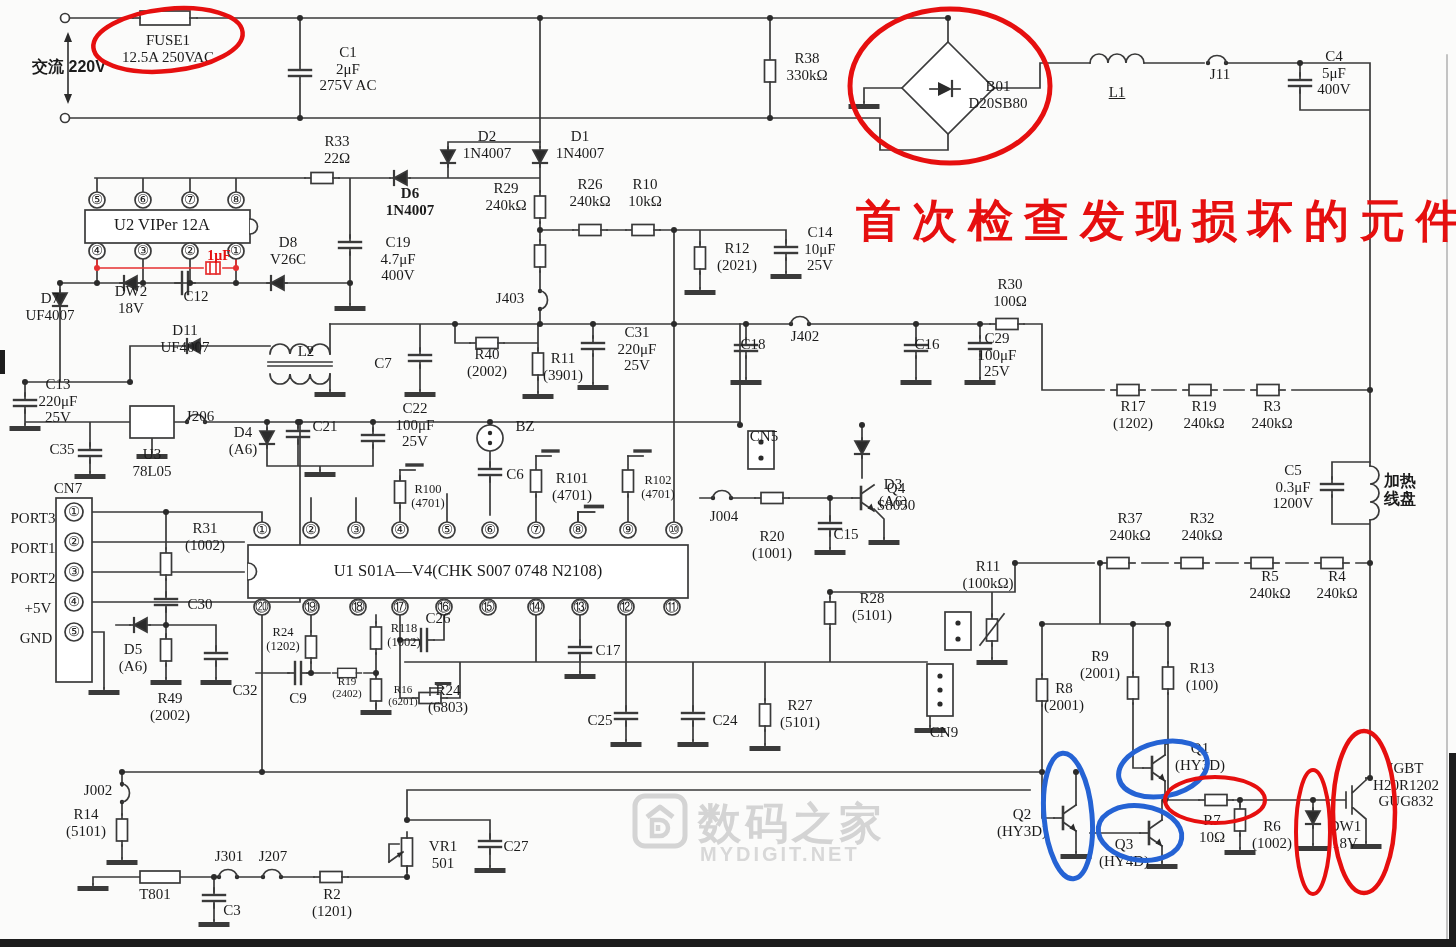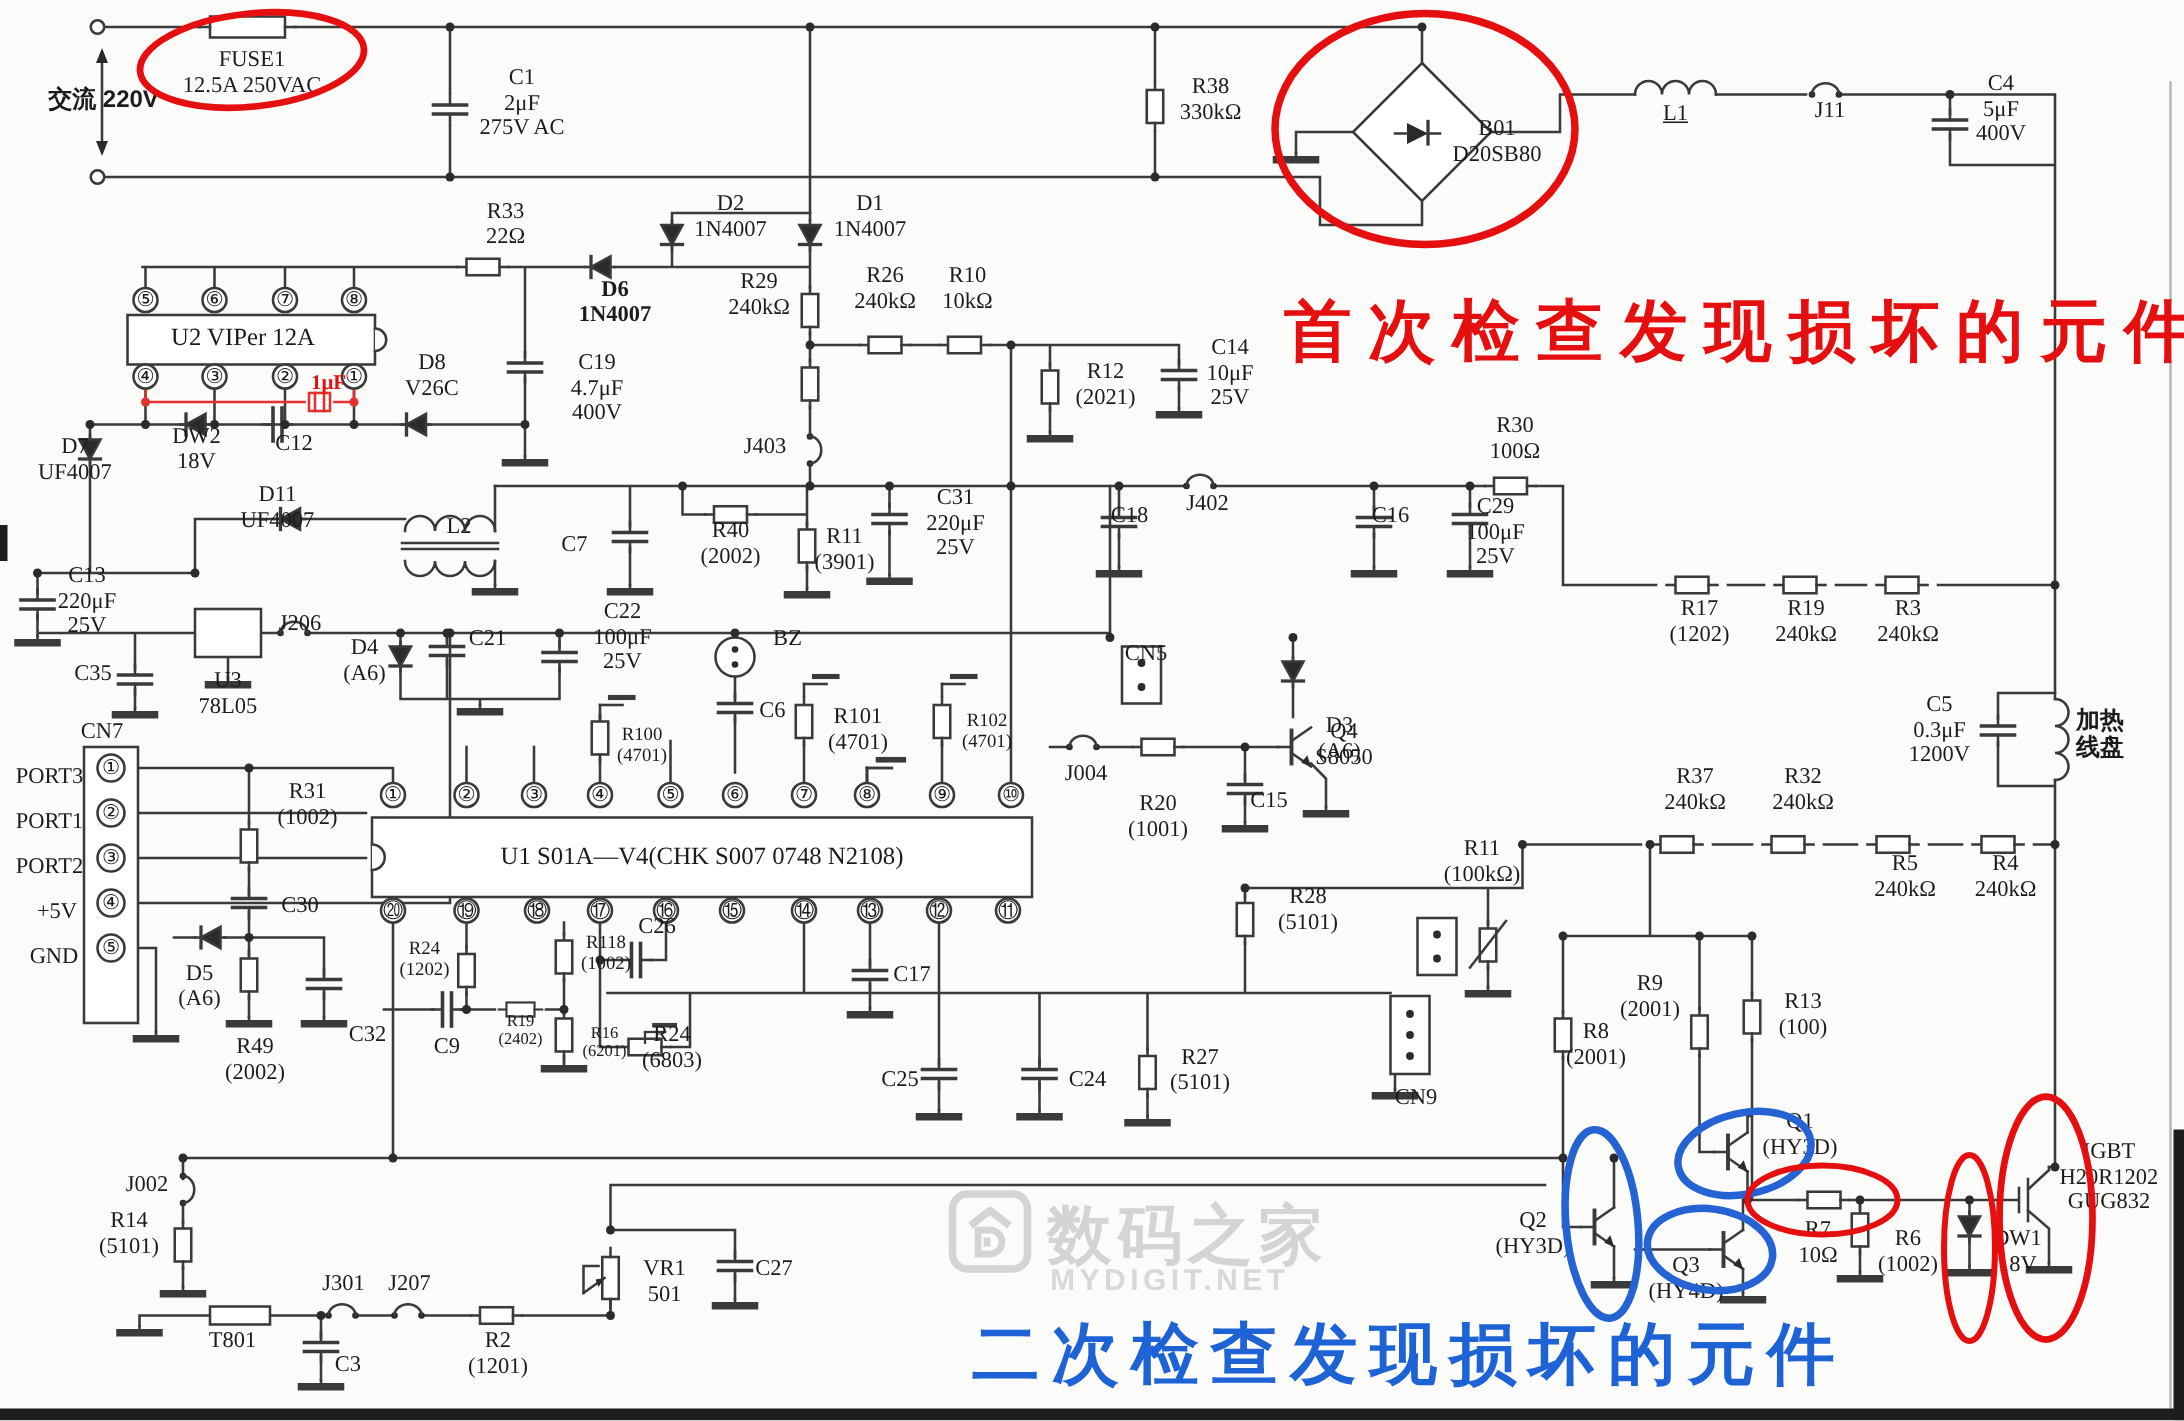--- a/index.html
+++ b/index.html
@@ -483,21 +483,21 @@
       <span class="lbl" style="left: 506px; top: 180px;">R29
 240kΩ</span>
       <span class="lbl" style="left: 590px; top: 176px;">R26
 240kΩ</span>
       <span class="lbl" style="left: 645px; top: 176px;">R10
 10kΩ</span>
       <span class="lbl" style="left: 807px; top: 50px;">R38
 330kΩ</span>
       <span class="lbl" style="left: 998px; top: 78px;">B01
 D20SB80</span>
-      <span class="lbl" style="left: 1117px; top: 68px; text-decoration: underline;">L1</span>
+      <span class="lbl" style="left: 1117px; top: 84px; text-decoration: underline;">L1</span>
       <span class="lbl" style="left: 1220px; top: 66px;">J11</span>
       <span class="lbl" style="left: 1334px; top: 48px;">C4
 5μF
 400V</span>
       <span class="lbl chip" style="left: 162px; top: 216px;">U2 VIPer 12A</span>
       <span class="lbl red" style="left: 219px; top: 248px;">1μF</span>
       <span class="lbl" style="left: 288px; top: 234px;">D8
 V26C</span>
       <span class="lbl" style="left: 398px; top: 234px;">C19
 4.7μF
@@ -691,19 +691,18 @@
       <ellipse cx="950" cy="86" rx="100" ry="77" fill="none" stroke="#e60f0f" stroke-width="5" transform="rotate(0 950 86)"></ellipse>
       <ellipse cx="1068" cy="816" rx="24" ry="63" fill="none" stroke="#2563d4" stroke-width="5" transform="rotate(-5 1068 816)"></ellipse>
       <ellipse cx="1163" cy="769" rx="45" ry="27" fill="none" stroke="#2563d4" stroke-width="5" transform="rotate(-12 1163 769)"></ellipse>
       <ellipse cx="1140" cy="833" rx="42" ry="27" fill="none" stroke="#2563d4" stroke-width="5" transform="rotate(8 1140 833)"></ellipse>
       <ellipse cx="1215" cy="800" rx="50" ry="23" fill="none" stroke="#e60f0f" stroke-width="4" transform="rotate(0 1215 800)"></ellipse>
       <ellipse cx="1313" cy="832" rx="17" ry="62" fill="none" stroke="#e60f0f" stroke-width="4" transform="rotate(0 1313 832)"></ellipse>
       <ellipse cx="1364" cy="812" rx="31" ry="81" fill="none" stroke="#e60f0f" stroke-width="4.5" transform="rotate(0 1364 812)"></ellipse>
     </svg>
 
 <div id="first-check" class="bigtext">首次检查发现损坏的元件</div>
-<div id="second-check" class="bigtext">二次检查发现损坏的元件</div>
 
 <div class="edge" style="left:0;top:939px;width:1456px;height:8px;"></div>
 <div class="edge" style="left:1449px;top:753px;width:7px;height:194px;"></div>
 <div class="edge" style="left:0;top:350px;width:5px;height:24px;"></div>
 
 </div>
 
 </body></html>

